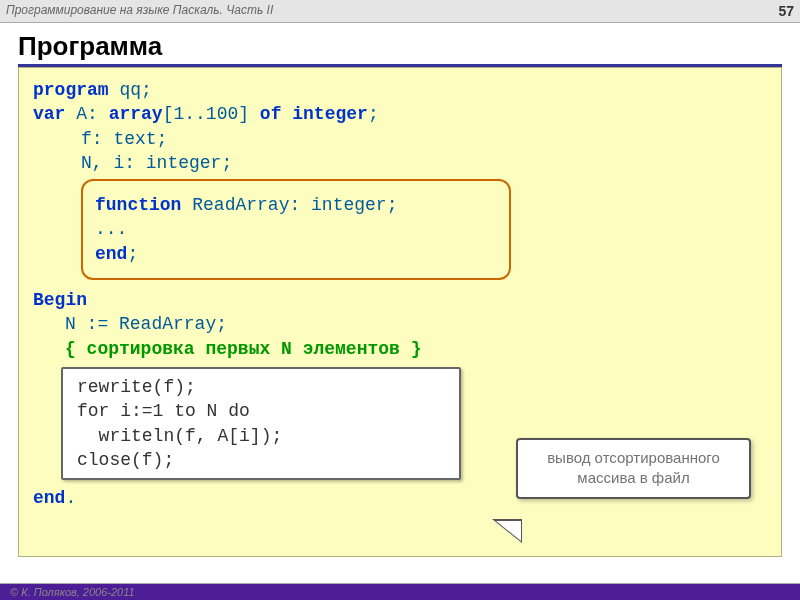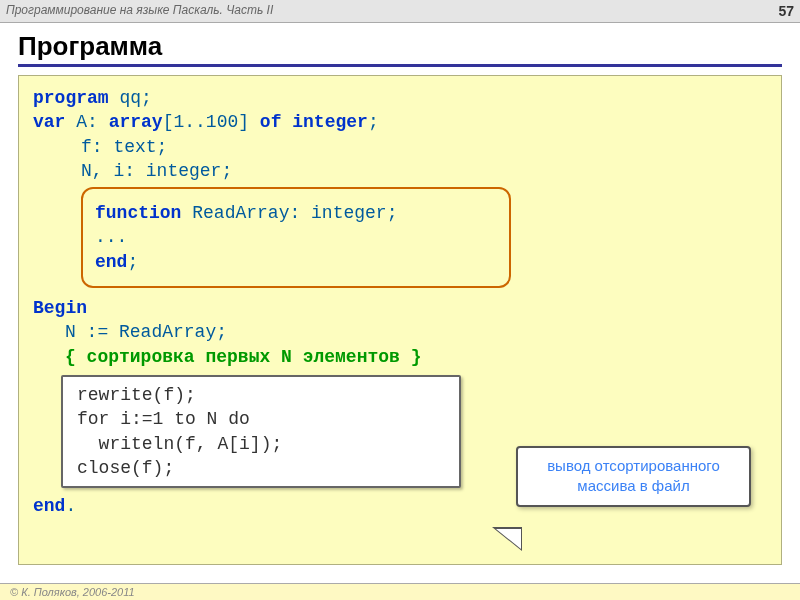--- a/index.html
+++ b/index.html
@@ -30,21 +30,20 @@
   }
   .slide {
     padding: 8px 18px 2px 18px;
   }
   .slide-title {
     font-size: 26px;
     font-weight: bold;
     color: #000;
     border-bottom: 3px solid #333399;
     padding-bottom: 2px;
-    margin-bottom: 8px;
   }
   .code-panel {
     background: #fdfdbf;
     border: 1px solid #b0b080;
     padding: 10px 14px 12px 14px;
     font-family: "Courier New", monospace;
     font-size: 18px;
     line-height: 1.35;
     color: #005a9e;
     position: relative;
@@ -81,21 +80,21 @@
     right: 30px;
     top: 370px;
     width: 235px;
     background: #fff;
     border: 2px solid #555;
     border-radius: 4px;
     padding: 8px 10px;
     font-family: Arial, sans-serif;
     font-size: 15px;
     text-align: center;
-    color: #3b82f6;
+    color: #737373;
     box-shadow: 2px 2px 4px rgba(0,0,0,0.25);
   }
   .callout-tail {
     position: absolute;
     left: -24px;
     bottom: -24px;
     width: 0; height: 0;
   }
   .callout-tail::before {
     content: "";
@@ -108,21 +107,21 @@
     content: "";
     position: absolute;
     border-top: 20px solid #fff;
     border-left: 25px solid transparent;
     left: 2px; top: 0px;
   }
 
   .footer {
     position: absolute;
     bottom: 0; left: 0; right: 0;
-    background: #fef9c3;
+    background: #4c1d95;
     border-top: 1px solid #aaa;
     font-size: 11px;
     font-style: italic;
     color: #888;
     padding: 2px 10px;
     text-align: left;
   }
 </style>
 </head>
 <body>

